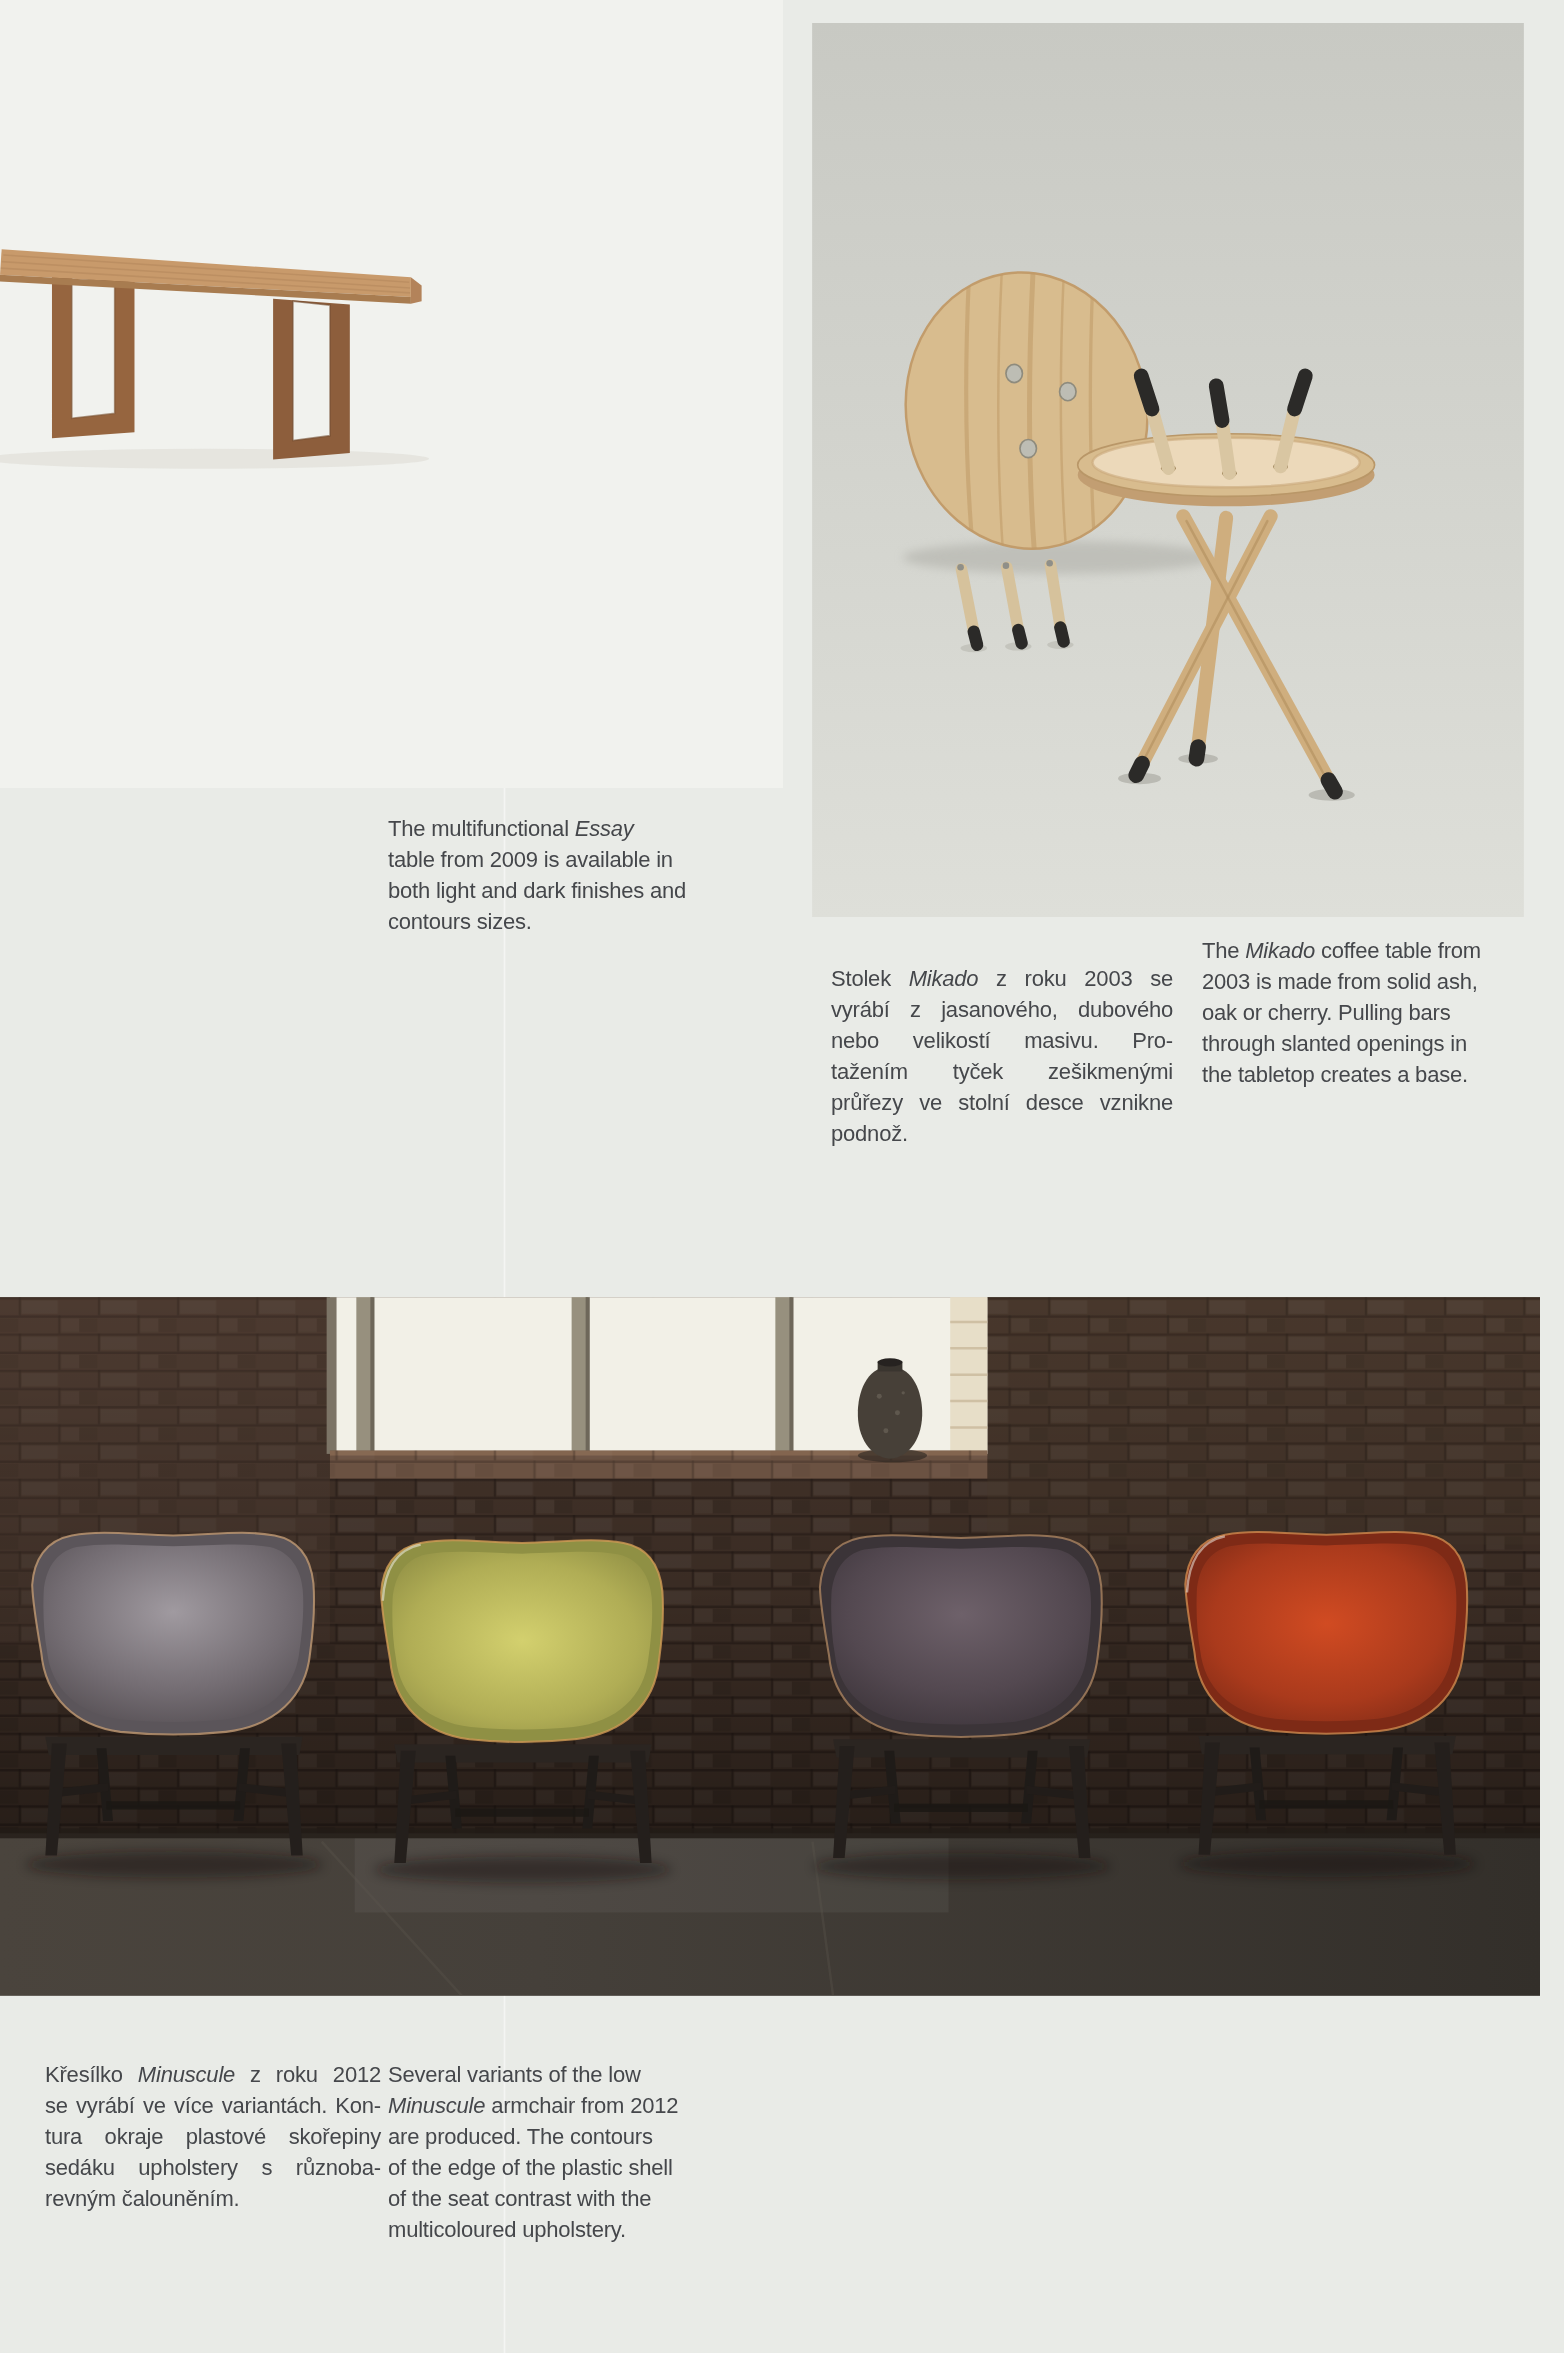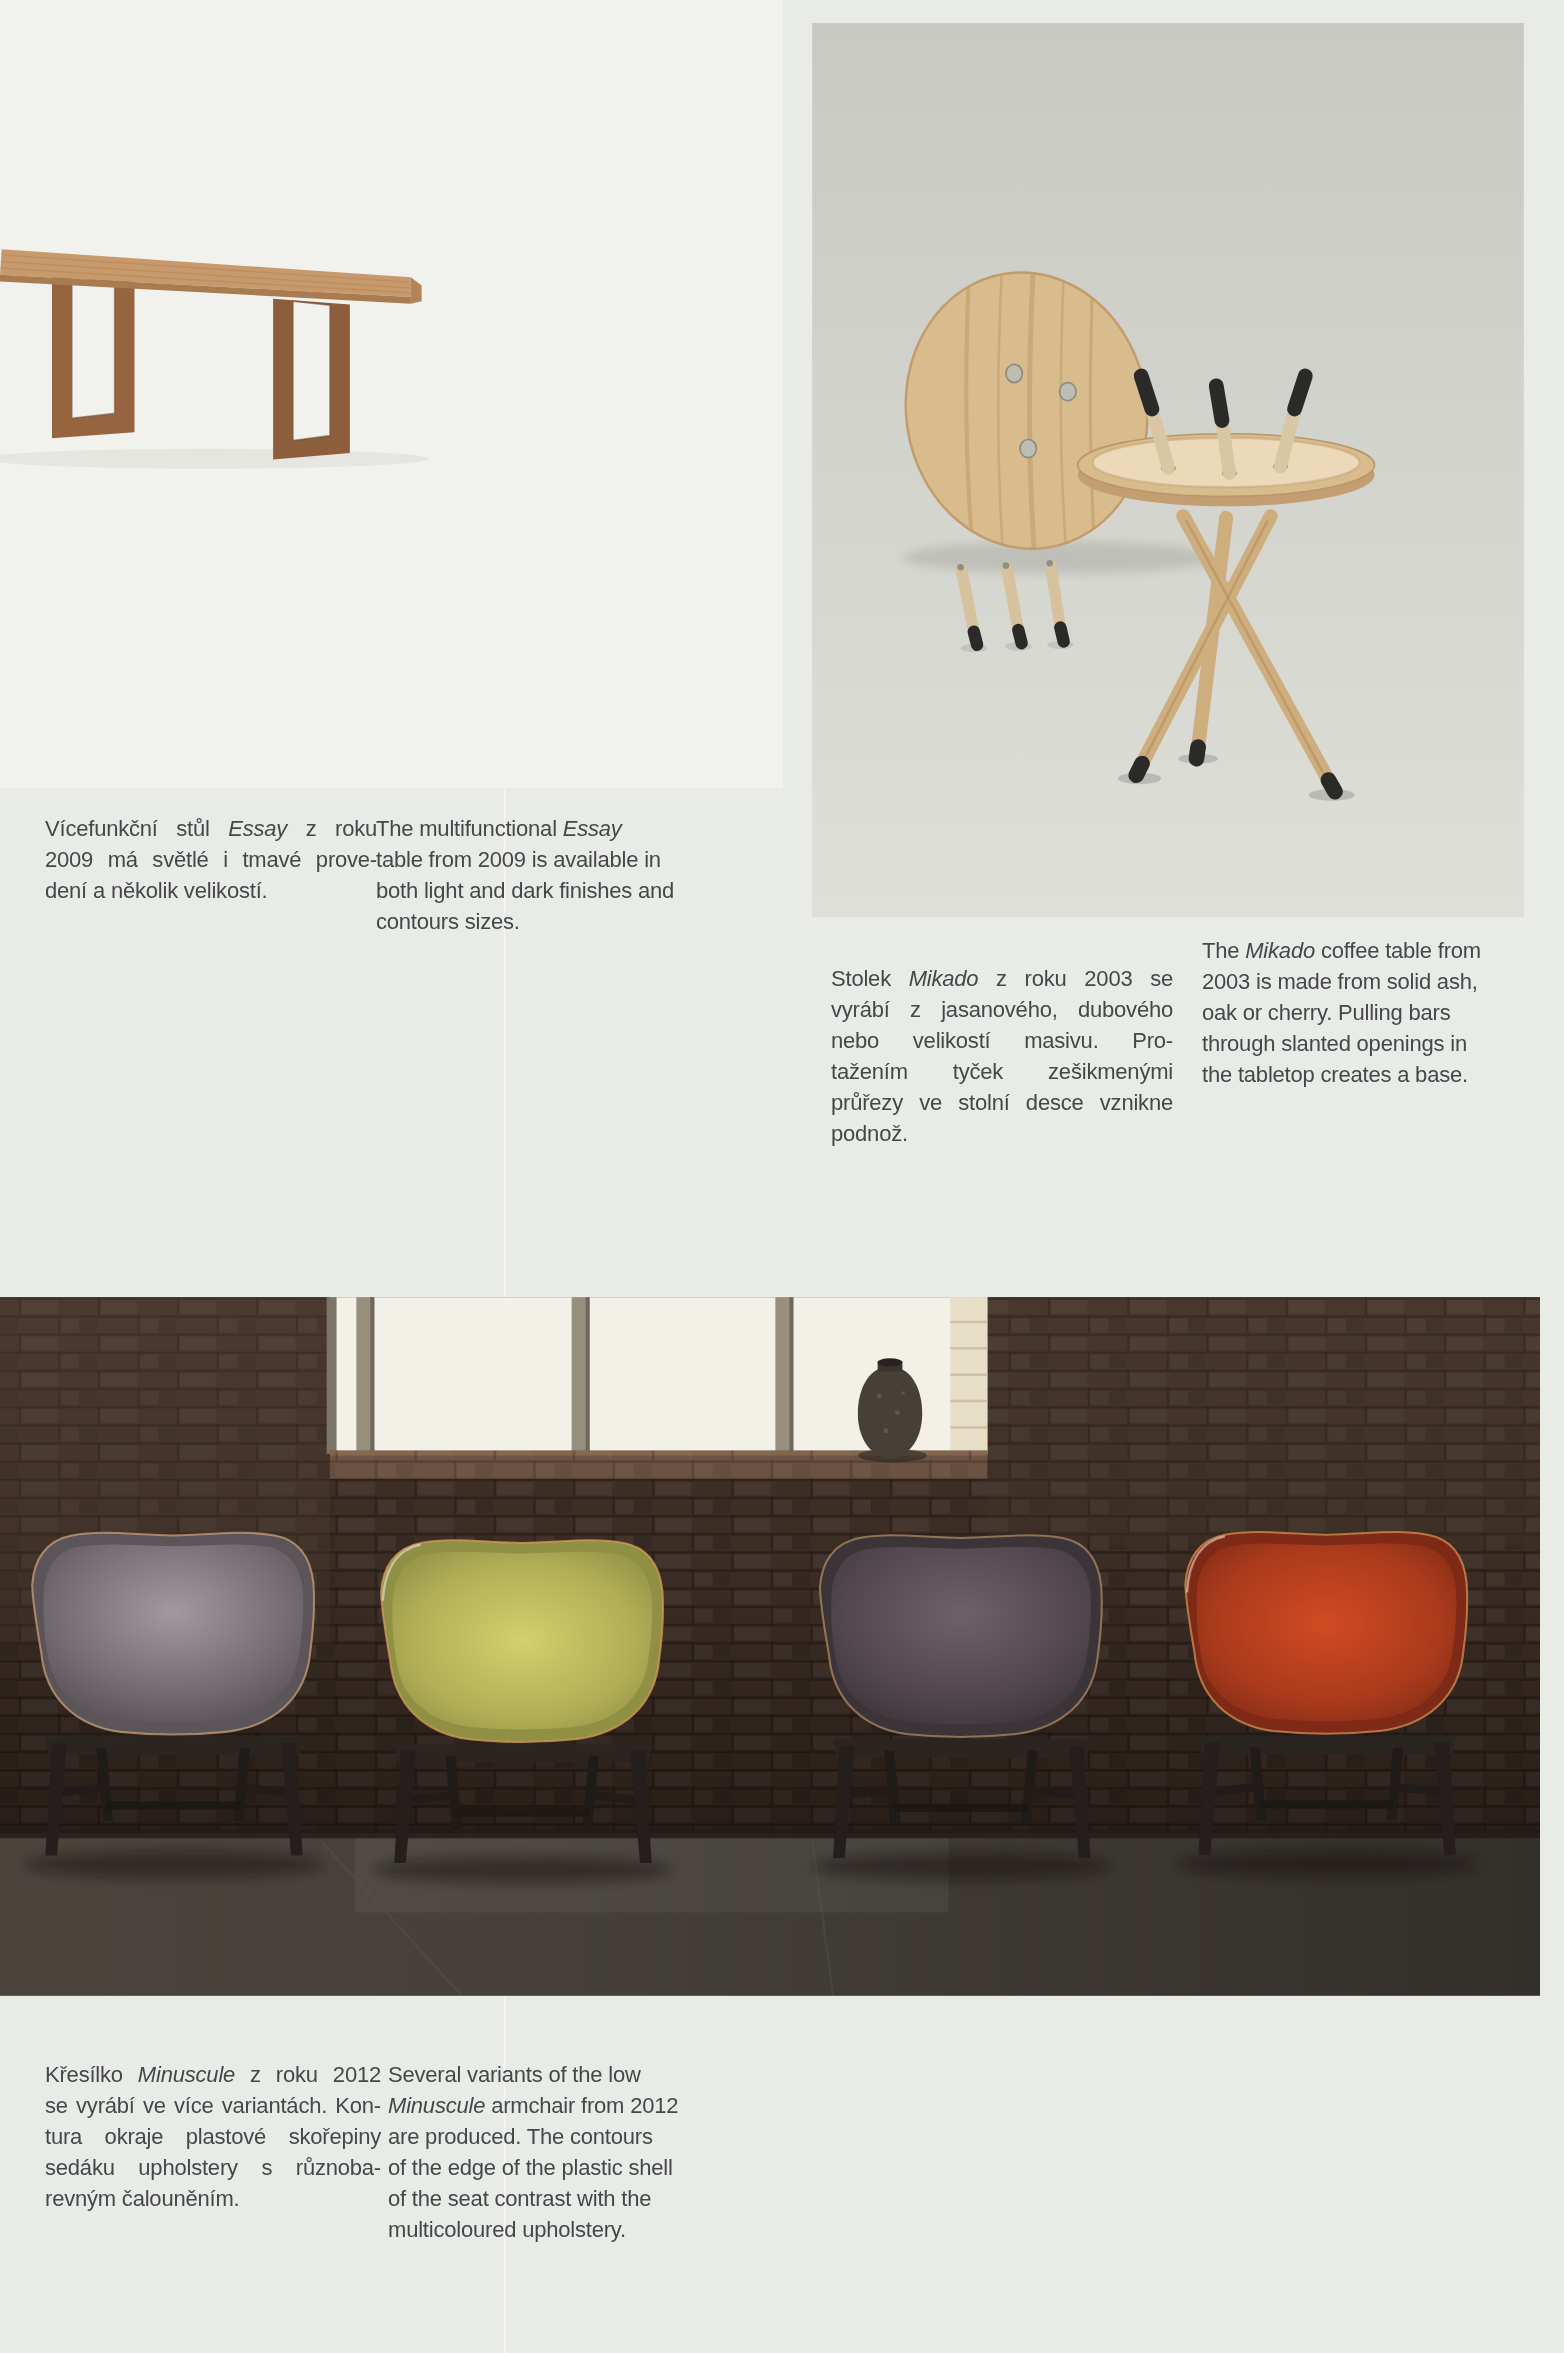--- a/index.html
+++ b/index.html
@@ -287,26 +287,21 @@
       <g transform="translate(1423,278)">
         <use href="#chairLegs"></use>
         <use href="#shellOuter" fill="#7e2a16"></use>
         <use href="#shellInner" fill="url(#g4)"></use>
         <use href="#shellOuter" fill="none" stroke-width="2.5" opacity="0.8" stroke="#d08a4e"></use>
         <path d="M16,80 C18,44 32,18 62,12" fill="none" stroke="#ece7dc" stroke-width="3" opacity="0.55"></path>
       </g>
     </svg>
   </div>
 
-  <div class="caption" style="left:45px;top:813px;width:332px;">
-      <div class="cap-line just"><span>Vícefunkční stůl </span><em>Essay</em><span> z roku</span></div>
-      <div class="cap-line just"><span>2009 má světlé i tmavé prove-</span></div>
-      <div class="cap-line"><span>dení a několik velikostí.</span></div>
-    </div>
-  <div class="caption" style="left:376px;top:813px;width:355px;">
+  <div class="caption" style="left:388px;top:813px;width:355px;">
       <div class="cap-line"><span>The multifunctional </span><em>Essay</em></div>
       <div class="cap-line"><span>table from 2009 is available in</span></div>
       <div class="cap-line"><span>both light and dark finishes and</span></div>
       <div class="cap-line"><span>contours sizes.</span></div>
     </div>
 
   <div class="caption" style="left:831px;top:963px;width:342px;">
       <div class="cap-line just"><span>Stolek </span><em>Mikado</em><span> z roku 2003 se</span></div>
       <div class="cap-line just"><span>vyrábí z jasanového, dubového</span></div>
       <div class="cap-line just"><span>nebo velikostí masivu. Pro-</span></div>

